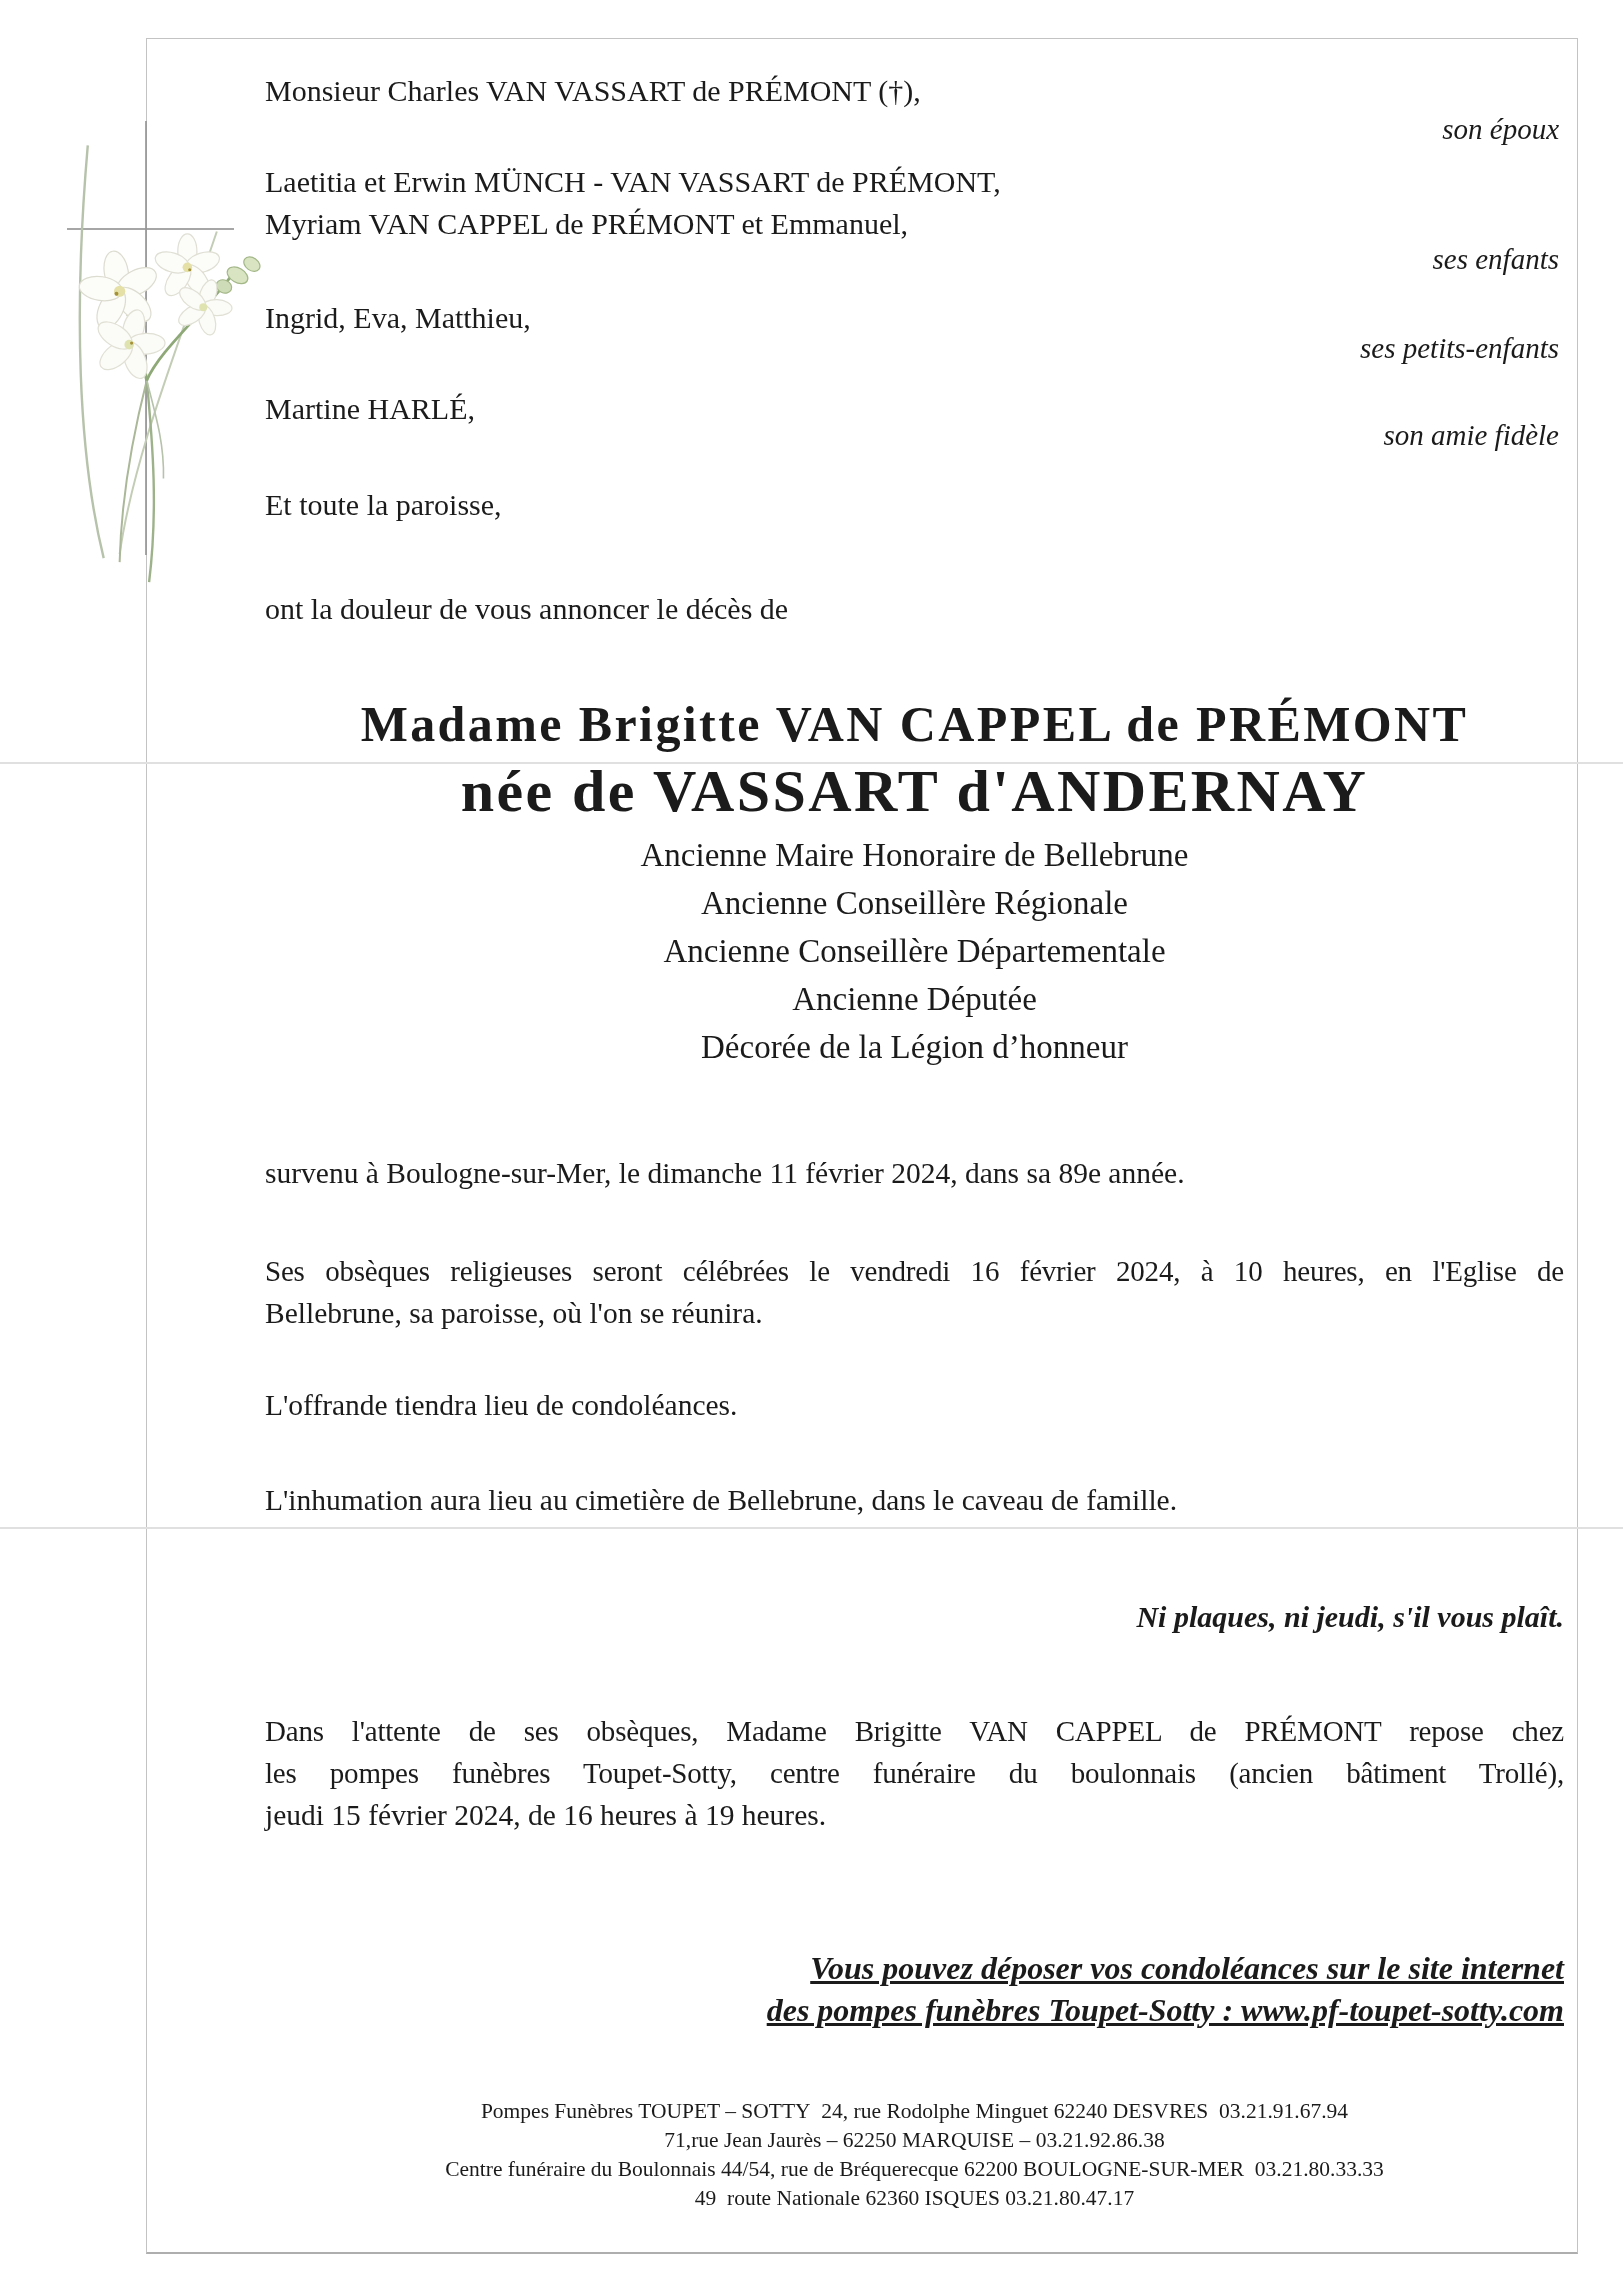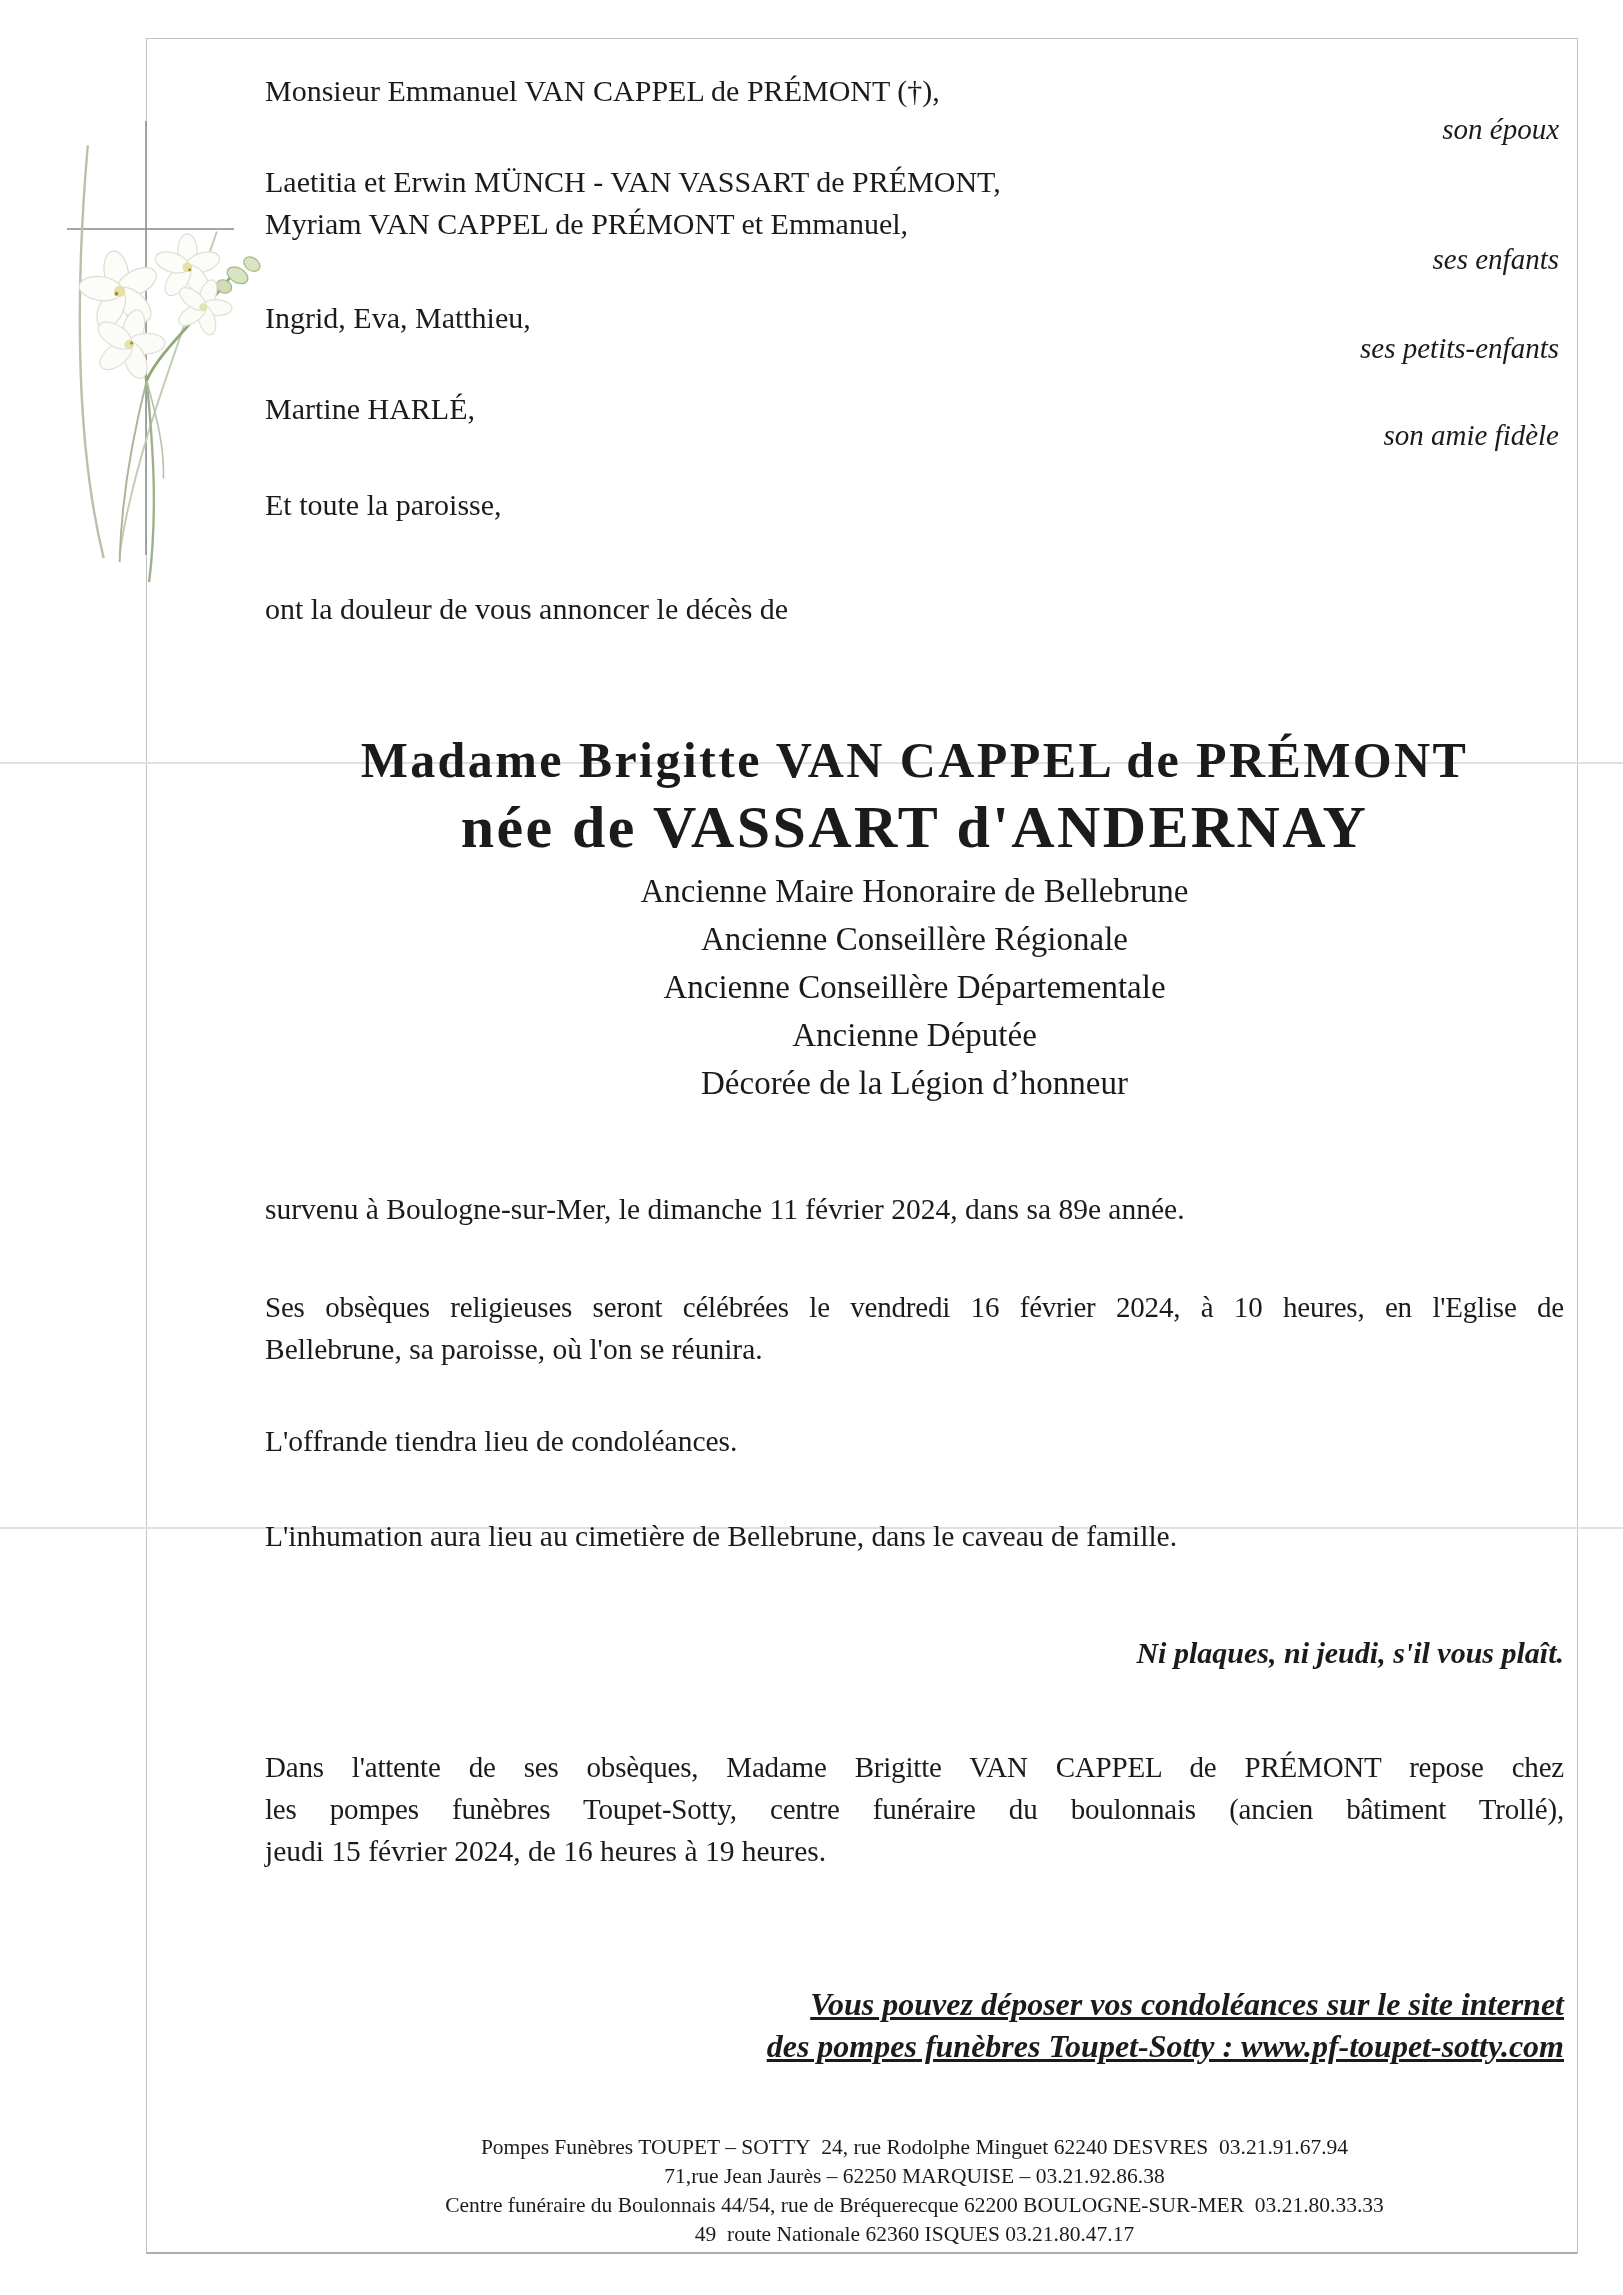--- a/index.html
+++ b/index.html
@@ -14,21 +14,21 @@
   }
   .fold{position:absolute;left:0;width:1624px;height:1.6px;background:#e0e0e0;}
   .fold.f1{top:762px;}
   .fold.f2{top:1527px;}
   
   .cross-v{position:absolute;left:145px;top:121px;width:1.6px;height:434px;background:#979797;opacity:.85;}
   .cross-h{position:absolute;left:67px;top:228px;width:167px;height:1.6px;background:#979797;opacity:.85;}
   .flowers{position:absolute;left:32px;top:112px;width:239px;height:478px;}
   
   .line{position:absolute;white-space:nowrap;}
-  .col{left:265px;width:1299px;margin-top:36px;}
+  .col{left:265px;width:1299px;}
   .h38{font-size:30px;line-height:35px;}
   .it36{font-size:29px;line-height:35px;font-style:italic;}
   .rlab{right:65px;text-align:right;}
   .title1{font-size:50px;line-height:56px;font-weight:bold;letter-spacing:2.4px;text-align:center;}
   .title2{font-size:60px;line-height:51px;font-weight:bold;letter-spacing:2.4px;text-align:center;}
   .subs{font-size:33px;line-height:48px;text-align:center;}
   .b37{font-size:29.5px;line-height:42px;}
   .just{white-space:normal;font-size:29px;letter-spacing:-0.2px;text-align:justify;text-align-last:justify;}
   .bi38{font-size:30px;line-height:42px;font-weight:bold;font-style:italic;text-align:right;}
   .bi40{font-size:32px;line-height:42px;font-weight:bold;font-style:italic;text-align:right;text-decoration:underline;}
@@ -99,21 +99,21 @@
         <ellipse transform="rotate(87) translate(0,-21)" rx="13" ry="24"></ellipse>
         <ellipse transform="rotate(159) translate(0,-21)" rx="13" ry="24"></ellipse>
         <ellipse transform="rotate(231) translate(0,-21)" rx="13" ry="24"></ellipse>
         <ellipse transform="rotate(303) translate(0,-21)" rx="13" ry="24"></ellipse>
       </g>
       <circle r="6" fill="#dfe3b0"></circle>
         <circle cx="3" cy="-2" r="2" fill="#a59238"></circle>
     </g>
   </svg>
 
-  <div class="line h38" style="left:265px;top:73px">Monsieur Emmanuel VAN CAPPEL de PRÉMONT (†),</div>
+  <div class="line h38" style="left:265px;top:73px">Monsieur Charles VAN VASSART de PRÉMONT (†),</div>
   <div class="line it36 rlab" style="top:112px">son époux</div>
 
   <div class="line h38" style="left:265px;top:164px">Laetitia et Erwin MÜNCH - VAN VASSART de PRÉMONT,</div>
   <div class="line h38" style="left:265px;top:206px">Myriam VAN CAPPEL de PRÉMONT et Emmanuel,</div>
   <div class="line it36 rlab" style="top:242px">ses enfants</div>
 
   <div class="line h38" style="left:265px;top:300px">Ingrid, Eva, Matthieu,</div>
   <div class="line it36 rlab" style="top:331px">ses petits-enfants</div>
 
   <div class="line h38" style="left:265px;top:391px">Martine HARLÉ,</div>

